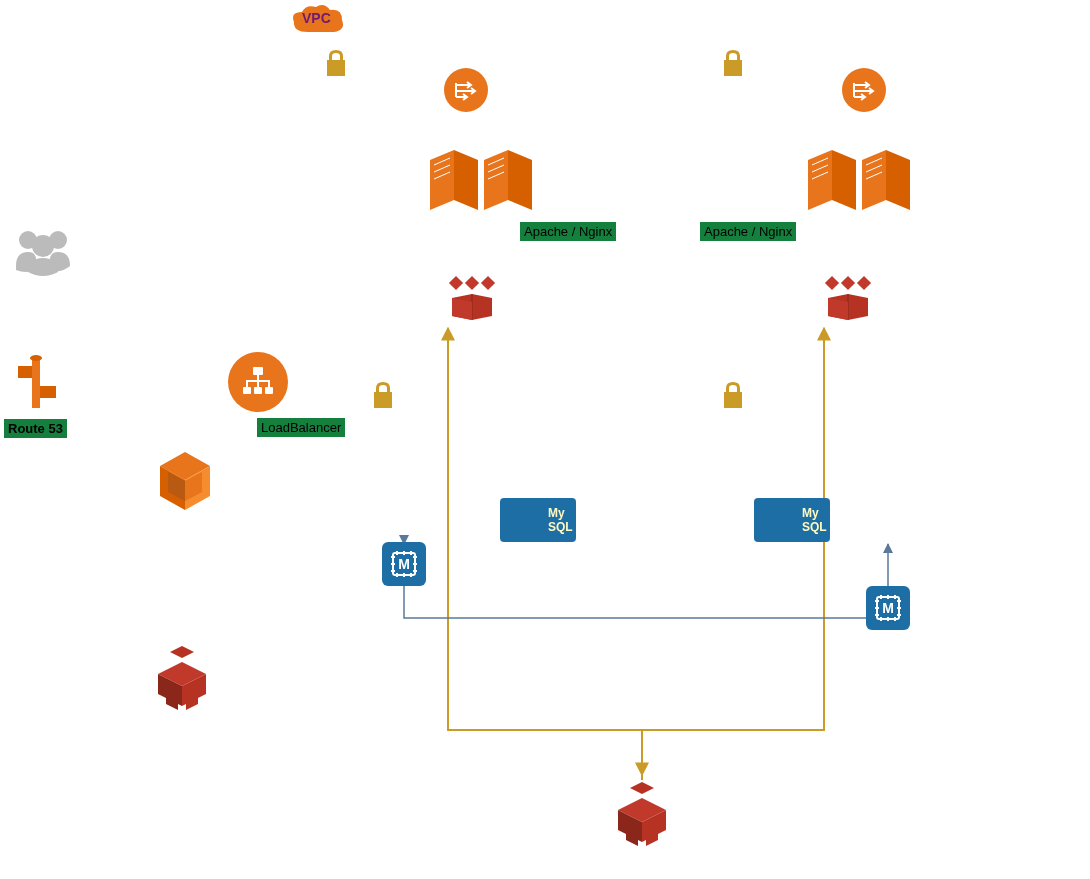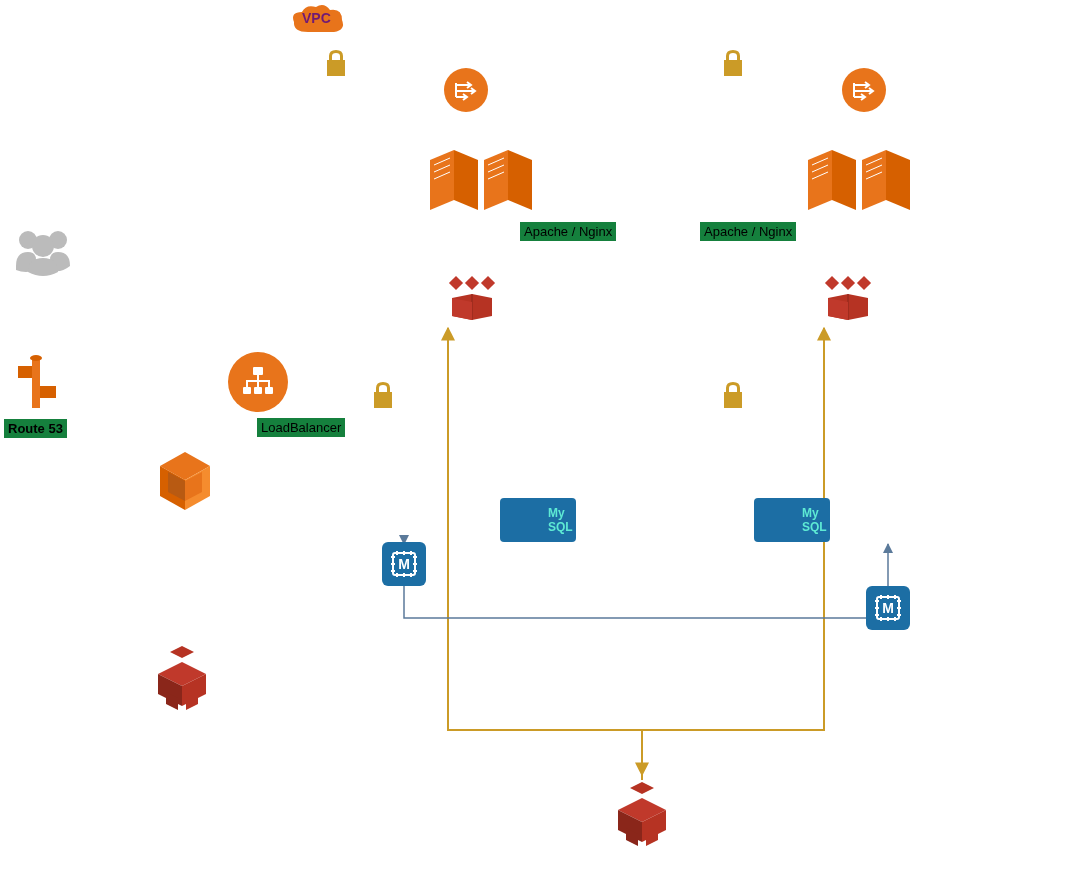--- a/index.html
+++ b/index.html
@@ -37,21 +37,21 @@
 .lb-circle { width: 60px; height: 60px; border-radius: 50%; background: #e8741b; display: flex; align-items: center; justify-content: center; }
 .lb-circle svg { width: 34px; height: 34px; }
 
 
 .cloudfront svg { width: 70px; height: 70px; }
 
 
 .s3 svg { width: 60px; height: 70px; }
 
 
-.mysql-box { width: 76px; height: 44px; background: #1c6ea4; border-radius: 4px; display: flex; align-items: center; justify-content: center; color: #5eead4; font-size: 12px; font-weight: bold; padding-left: 48px; }
+.mysql-box { width: 76px; height: 44px; background: #1c6ea4; border-radius: 4px; display: flex; align-items: center; justify-content: center; color: #fef9c3; font-size: 12px; font-weight: bold; padding-left: 48px; }
 
 
 .memcache-box { width: 44px; height: 44px; background: #1c6ea4; border-radius: 6px; display: flex; align-items: center; justify-content: center; }
 .memcache-box svg { width: 30px; height: 30px; }
 
 
 .lines { position: absolute; inset: 0; pointer-events: none; }
 </style>
 </head>
 <body>

